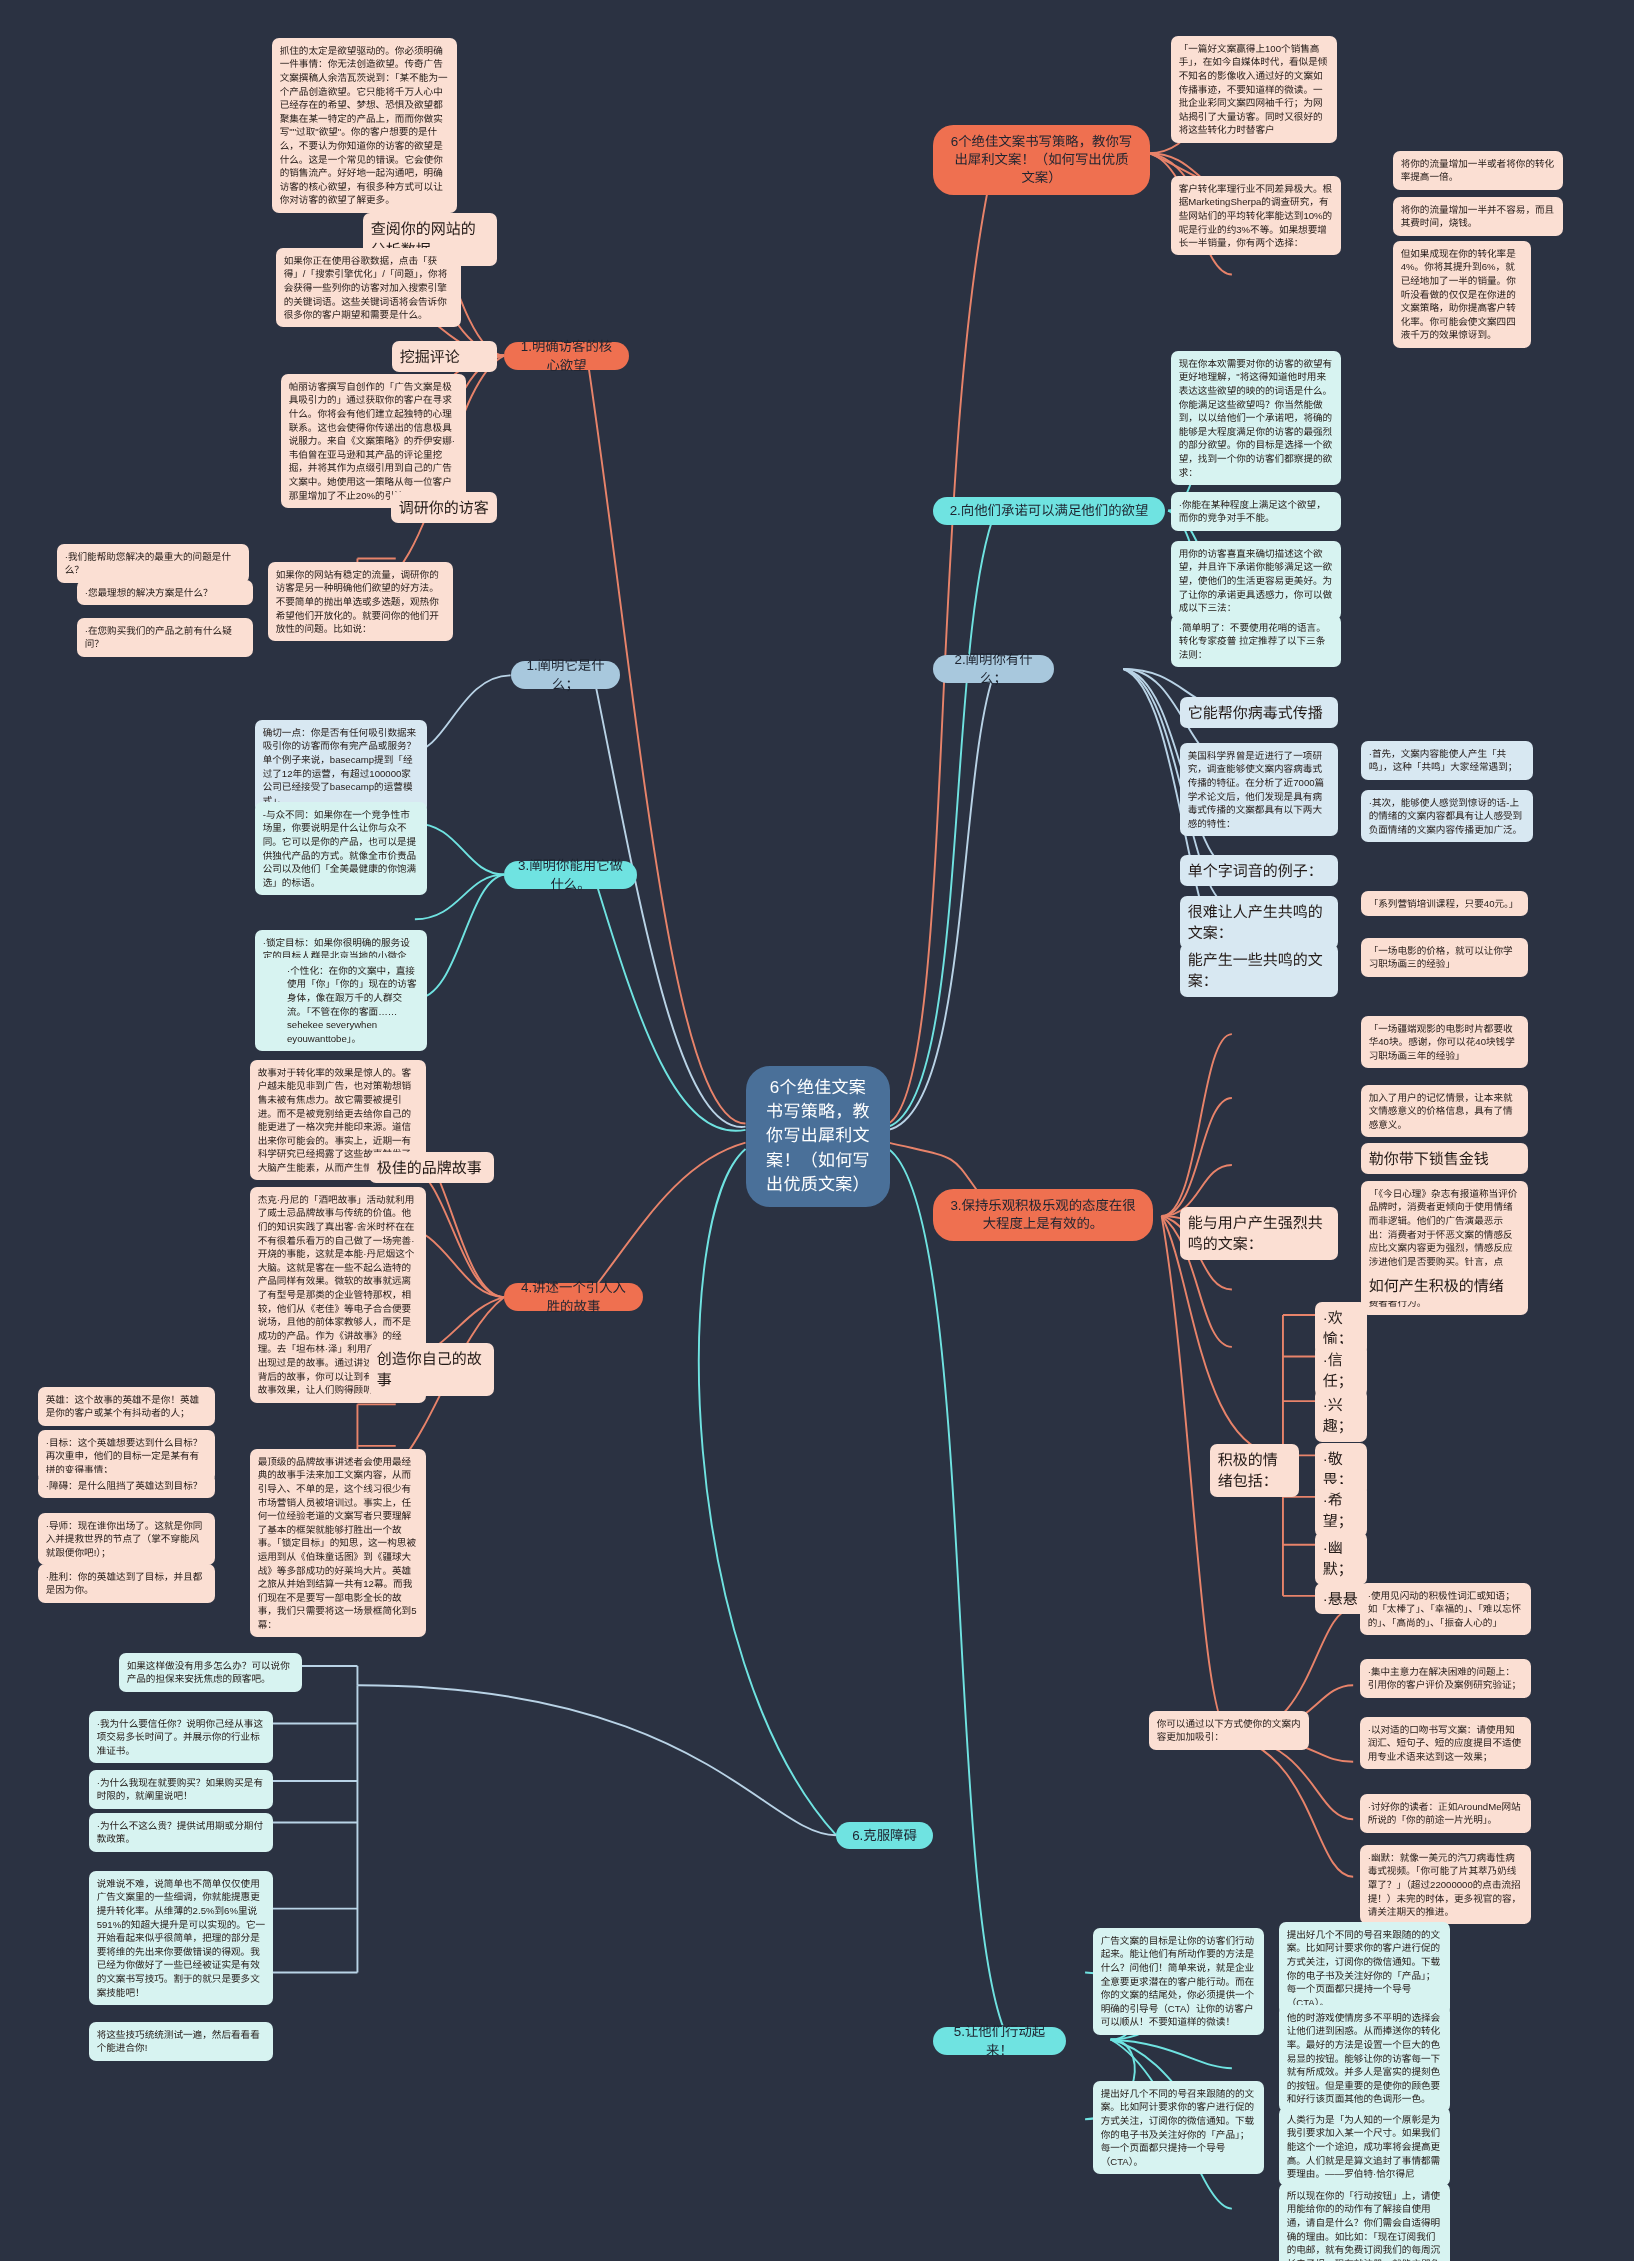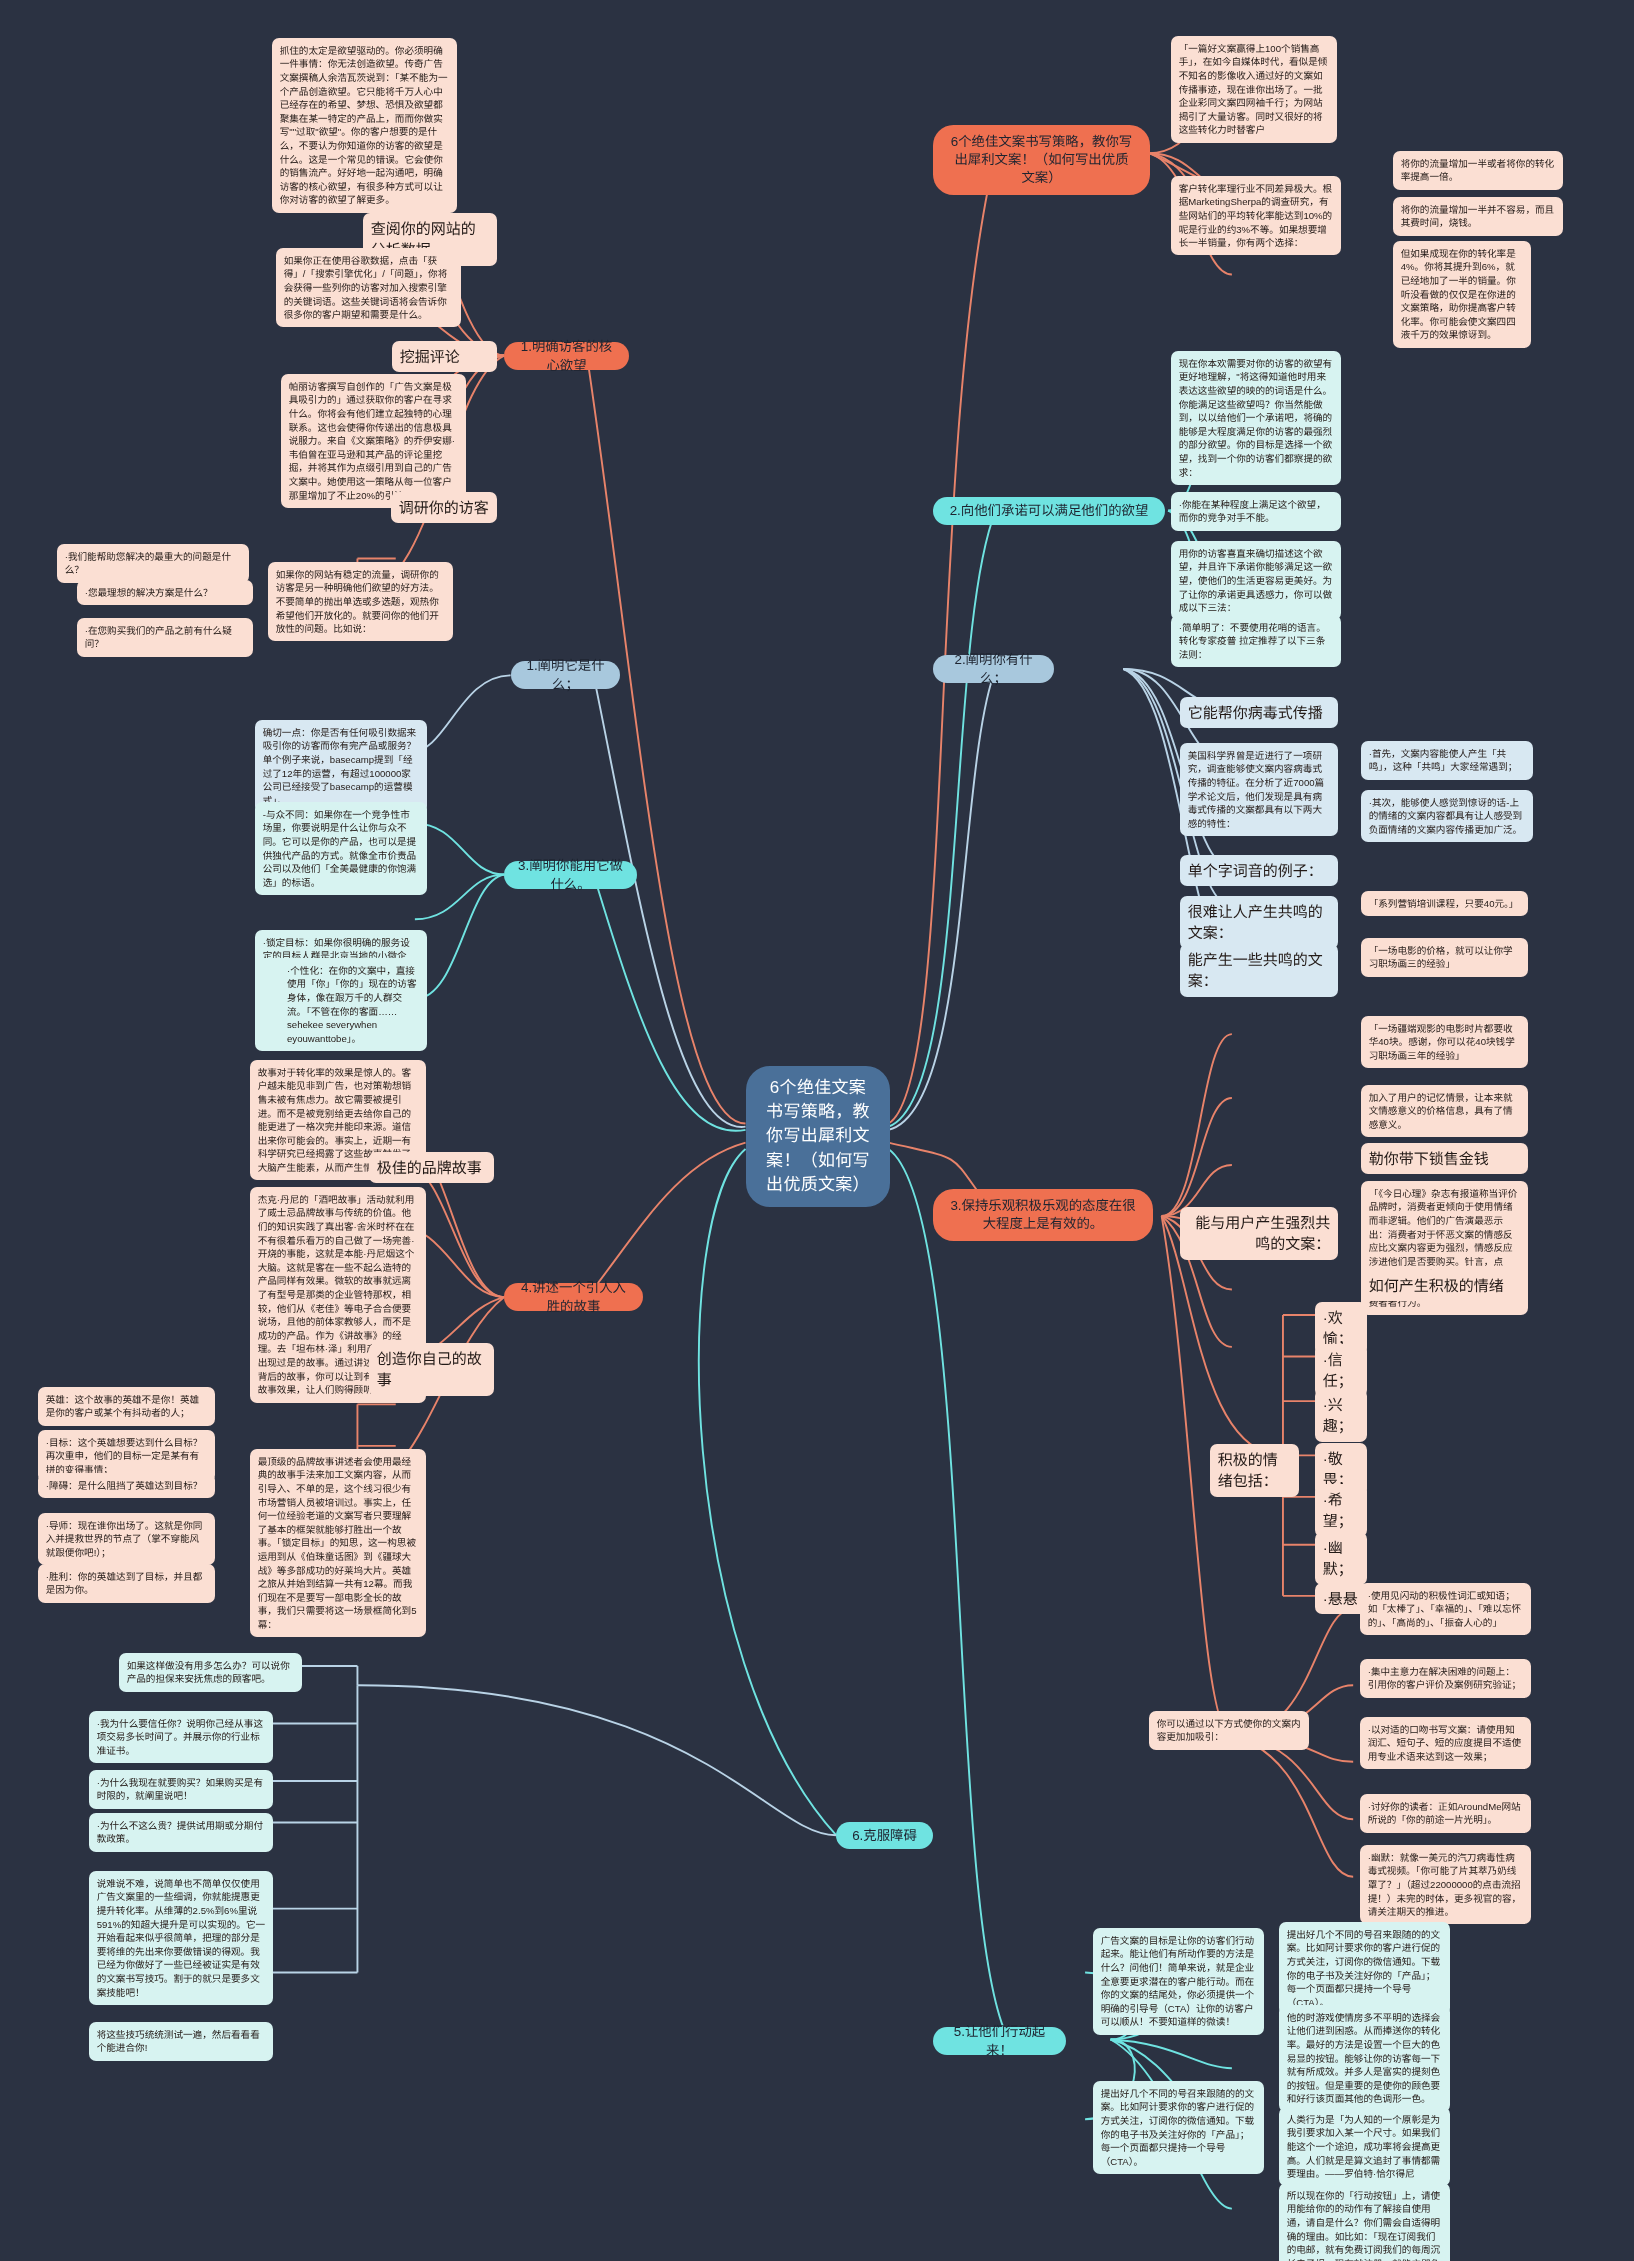--- a/index.html
+++ b/index.html
@@ -261,21 +261,21 @@
   <div class="node leaf mint" style="left:89px; top:1711px; width:184px;">·我为什么要信任你？说明你己经从事这项交易多长时间了。并展示你的行业标准证书。</div>
 
   <div class="node leaf mint" style="left:89px; top:1770px; width:184px;">·为什么我现在就要购买？如果购买是有时限的，就阐里说吧！</div>
 
   <div class="node leaf mint" style="left:89px; top:1813px; width:184px;">·为什么不这么贵？提供试用期或分期付款政策。</div>
 
   <div class="node leaf mint" style="left:89px; top:1871px; width:184px;">说难说不难，说简单也不简单仅仅使用广告文案里的一些细调，你就能提惠更提升转化率。从维薄的2.5%到6%里说591%的知超大提升是可以实现的。它一开始看起来似乎很简单，把理的部分是要将维的先出来你要做错误的得观。我已经为你做好了一些已经被证实是有效的文案书写技巧。割于的就只是要多文案技能吧！</div>
 
   <div class="node leaf mint" style="left:89px; top:2022px; width:184px;">将这些技巧统统测试一遍，然后看看看个能进合你!</div>
 
-  <div class="node leaf peach" style="left:1171px; top:36px; width:166px;">「一篇好文案赢得上100个销售高手」，在如今自媒体时代，看似是倾不知名的影像收入通过好的文案如传播事迹，现在谁你出场了。一批企业彩同文案四网袖千行；为网站揭引了大量访客。同时又很好的将这些转化力时替客户</div>
+  <div class="node leaf peach" style="left:1171px; top:36px; width:166px;">「一篇好文案赢得上100个销售高手」，在如今自媒体时代，看似是倾不知名的影像收入通过好的文案如传播事迹，不要知道样的微读。一批企业彩同文案四网袖千行；为网站揭引了大量访客。同时又很好的将这些转化力时替客户</div>
 
   <div class="node leaf peach" style="left:1393px; top:151px; width:170px;">将你的流量增加一半或者将你的转化率提高一倍。</div>
 
   <div class="node leaf peach" style="left:1393px; top:197px; width:170px;">将你的流量增加一半并不容易，而且其费时间，烧钱。</div>
 
   <div class="node leaf peach" style="left:1393px; top:241px; width:138px;">但如果成现在你的转化率是4%。你将其提升到6%，就已经地加了一半的销量。你听没看做的仅仅是在你进的文案策略，助你提高客户转化率。你可能会使文案四四液千万的效果惊讶到。</div>
 
   <div class="node leaf peach" style="left:1171px; top:176px; width:170px;">客户转化率理行业不同差异极大。根据MarketingSherpa的调查研究，有些网站们的平均转化率能达到10%的呢是行业的约3%不等。如果想要增长一半销量，你有两个选择：</div>
 
   <div class="node leaf mint" style="left:1171px; top:351px; width:170px;">现在你本欢需要对你的访客的欲望有更好地理解，"将这得知道他时用来表达这些欲望的映的的词语是什么。你能满足这些欲望吗？你当然能做到，以以给他们一个承诺吧，将确的能够是大程度满足你的访客的最强烈的部分欲望。你的目标是选择一个欲望，找到一个你的访客们都察提的欲求：</div>
@@ -303,21 +303,21 @@
   <div class="node leaf sky tiny" style="left:1180px; top:944px; width:158px;">能产生一些共鸣的文案：</div>
 
   <div class="node leaf peach" style="left:1361px; top:938px; width:167px;">「一场电影的价格，就可以让你学习职场画三的经验」</div>
 
   <div class="node leaf peach" style="left:1361px; top:1016px; width:167px;">「一场疆端观影的电影时片都要收华40块。感谢，你可以花40块钱学习职场画三年的经验」</div>
 
   <div class="node leaf peach" style="left:1361px; top:1085px; width:167px;">加入了用户的记忆情景，让本来就文情感意义的价格信息，具有了情感意义。</div>
 
   <div class="node leaf peach tiny" style="left:1361px; top:1143px; width:167px;">勒你带下锁售金钱</div>
 
-  <div class="node leaf peach tiny" style="left:1180px; top:1207px; width:158px;text-align:right;">能与用户产生强烈共鸣的文案：</div>
+  <div class="node leaf peach tiny" style="left:1180px; top:1207px; width:158px;">能与用户产生强烈共鸣的文案：</div>
 
   <div class="node leaf peach" style="left:1361px; top:1181px; width:167px;">「《今日心理》杂志有报道称当评价品牌时，消费者更倾向于使用情绪而非逻辑。他们的广告演最恶示出：消费者对于怀恶文案的情感反应比文案内容更为强烈，情感反应涉进他们是否要购买。针言，点许：他们更愿意更重要帮助阅读者的情绪约撤性的评新更能够影响消费者者行为。</div>
 
   <div class="node leaf peach tiny" style="left:1361px; top:1270px; width:167px;">如何产生积极的情绪</div>
 
   <div class="node leaf peach tiny" style="left:1210px; top:1444px; width:89px;">积极的情绪包括：</div>
 
   <div class="node leaf peach tiny" style="left:1315px; top:1302px; width:52px;">·欢愉；</div>
   <div class="node leaf peach tiny" style="left:1315px; top:1344px; width:52px;">·信任；</div>
   <div class="node leaf peach tiny" style="left:1315px; top:1389px; width:52px;">·兴趣；</div>

